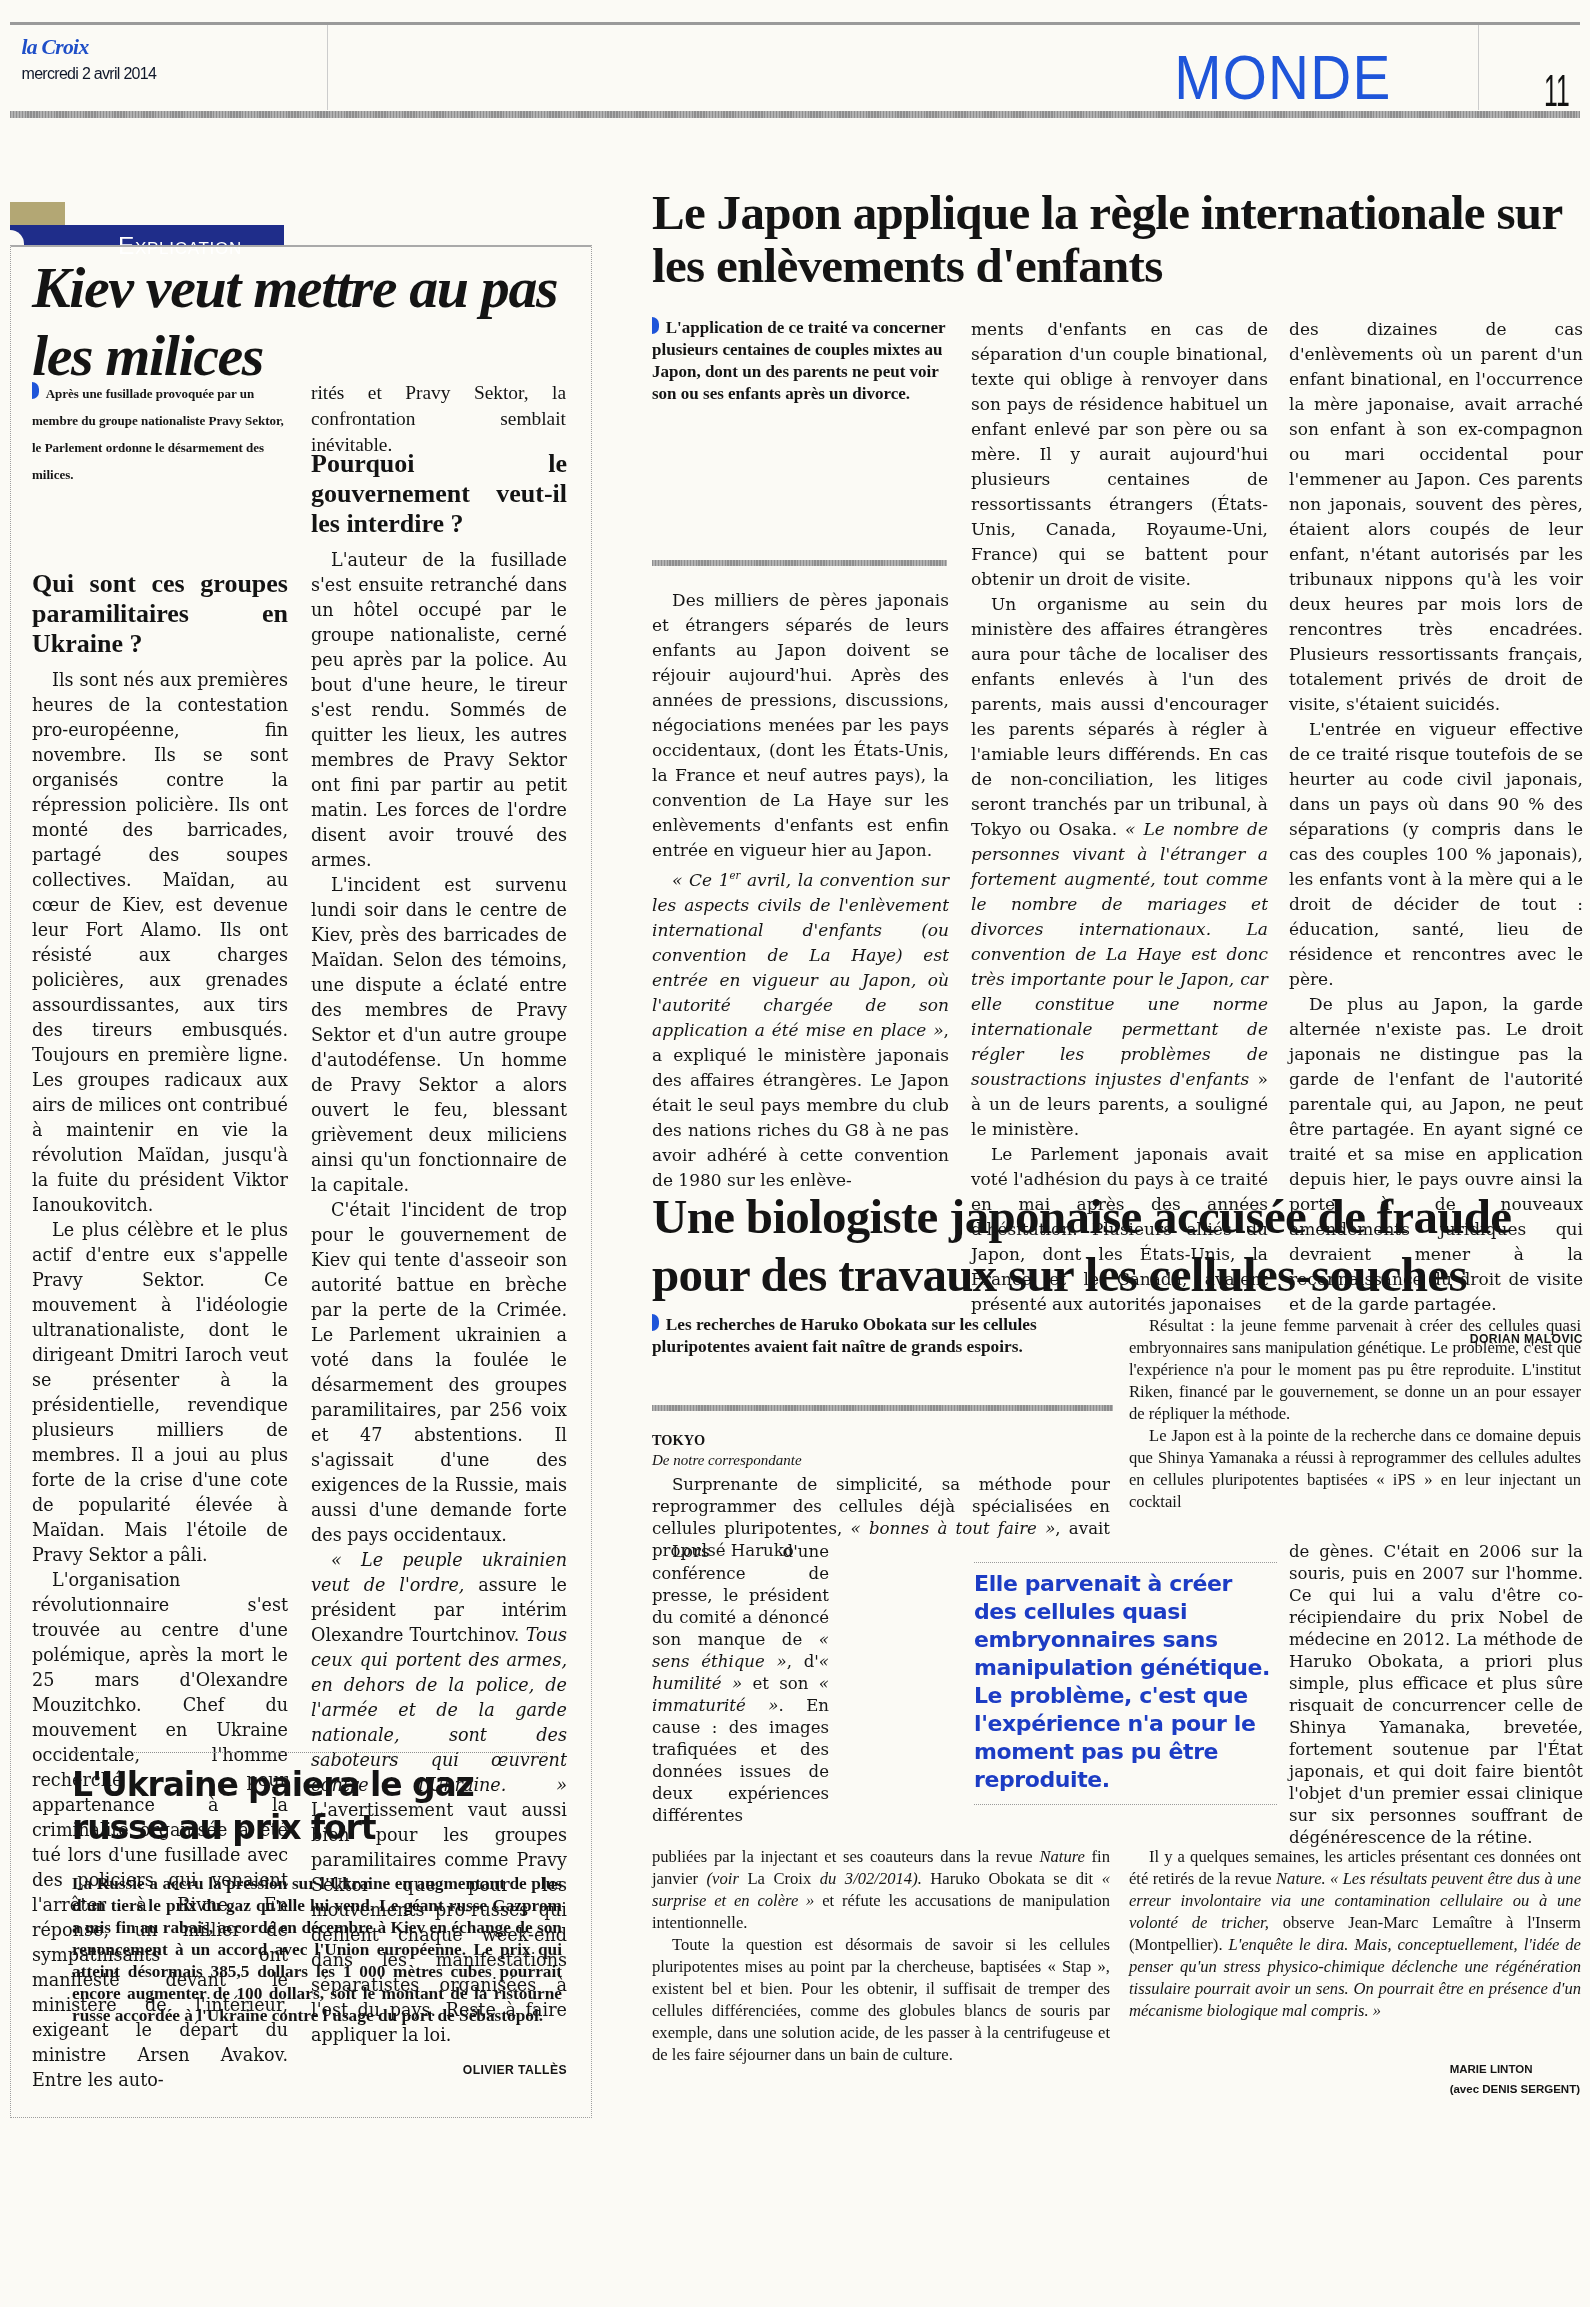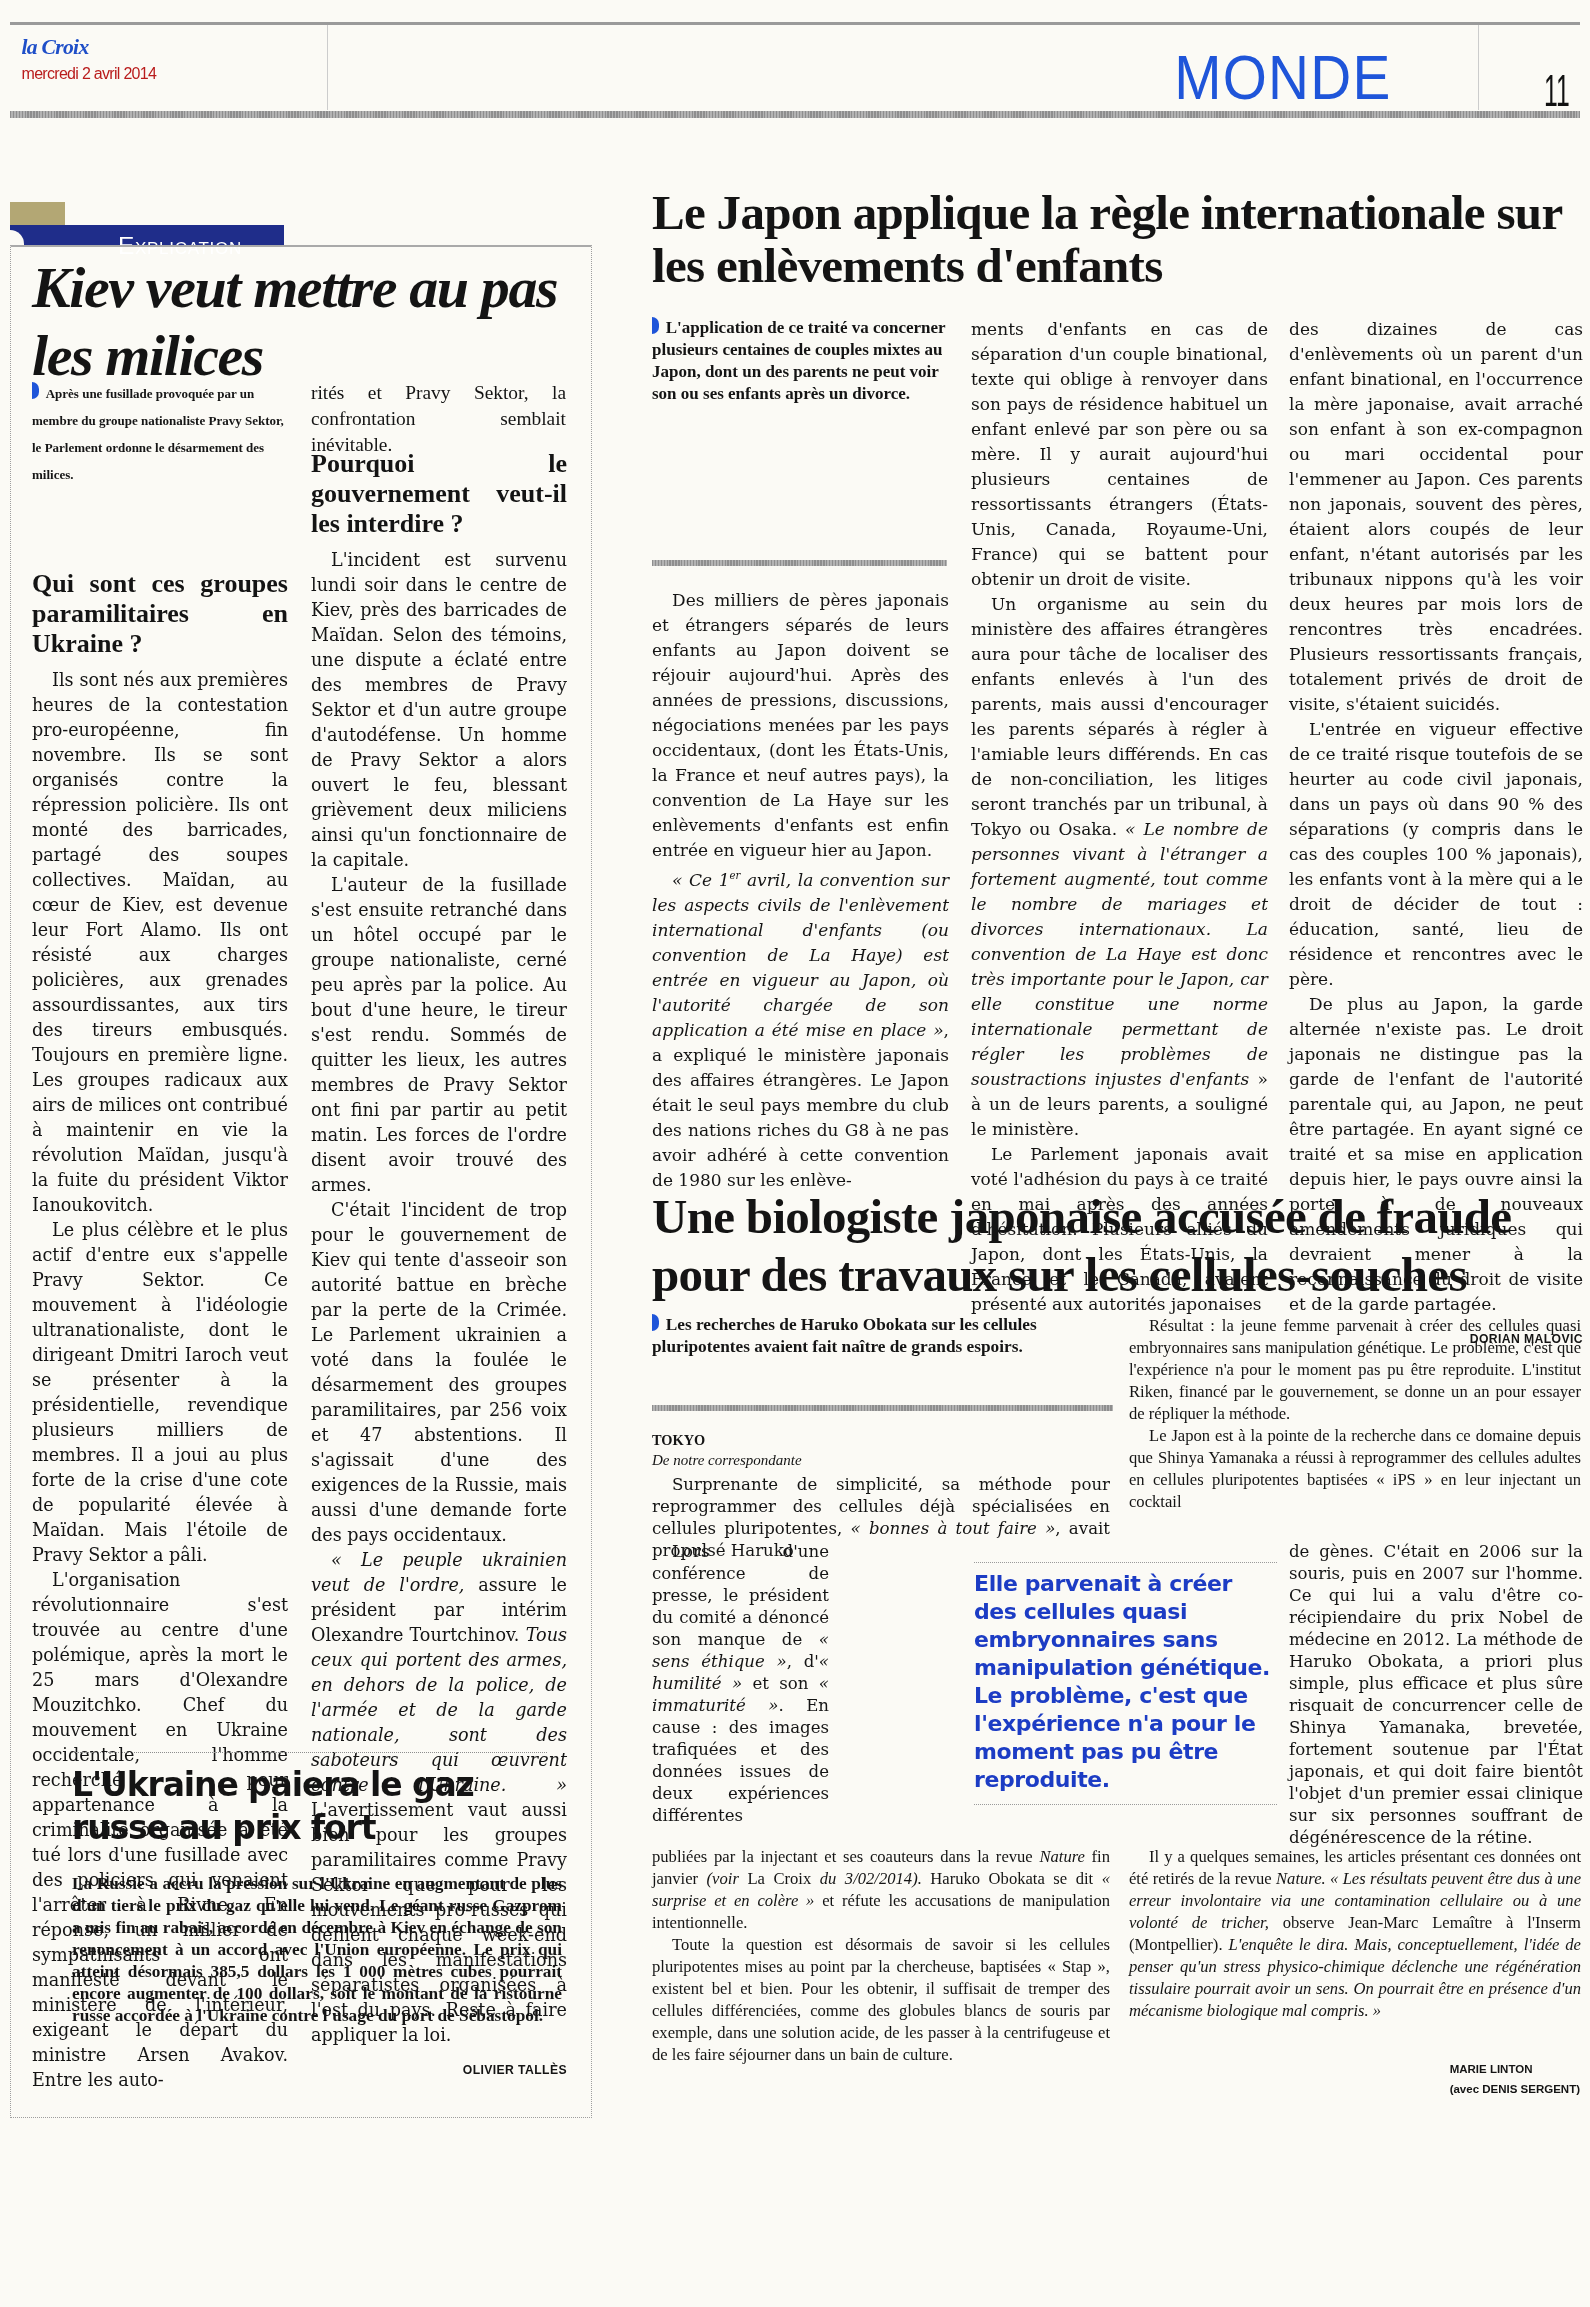--- a/index.html
+++ b/index.html
@@ -3,21 +3,21 @@
 <meta charset="utf-8">
 <style>
   * { box-sizing: border-box; margin: 0; padding: 0; }
   html, body { width: 1590px; height: 2307px; background: #fbfaf5; }
   body { position: relative; font-family: "DejaVu Serif", serif; color: #141414; overflow: hidden; }
 
   
   .header { position: absolute; left: 10px; top: 21.6px; width: 1570px; height: 92px; border-top: 3.6px solid #9a9a9a; }
   .header .rule-bottom { position: absolute; left: 0; right: 0; top: 86px; height: 7.2px; background: repeating-linear-gradient(90deg,#8e8e8e 0 1.4px,#b3b3b3 1.4px 2.9px); }
   .brand { position: absolute; left: 11.5px; top: 10px; font-family: "Liberation Serif", serif; font-style: italic; font-weight: bold; color: #1f4fc8; font-size: 21.6px; letter-spacing: -0.7px; }
-  .date { position: absolute; left: 11.5px; top: 40px; font-family: "Liberation Sans", sans-serif; font-size: 16px; letter-spacing: -0.7px; color: #b91c1c; }
+  .date { position: absolute; left: 11.5px; top: 40px; font-family: "Liberation Sans", sans-serif; font-size: 16px; letter-spacing: -0.7px; color: #0f172a; }
   .hdr-div { position: absolute; top: 0; width: 0.7px; height: 85px; background: #ccc; }
   .section { position: absolute; right: 189px; top: 21.6px; font-family: "Liberation Sans", sans-serif; font-size: 63px; color: #1f55d9; letter-spacing: 1.4px; line-height: 63px; transform: scaleX(0.9); transform-origin: right; }
   .pageno { position: absolute; right: 10px; top: 43px; font-family: "Liberation Sans", sans-serif; font-size: 45px; line-height: 45px; color: #111; transform: scaleX(0.55); transform-origin: right; }
 
   
   .leftbox { position: absolute; left: 10px; top: 245px; width: 582px; height: 1873px; border: 1.4px dotted #9e9e9e; border-top: 2.2px solid #a9a9a9; }
   .rubrique { position: absolute; left: 10px; top: 202px; height: 45px; display: flex; flex-direction: column; }
   .rub-gold { width: 55px; height: 45px; background: #b3a774; }
   .rub-blue { width: 274px; height: 45px; background: #1f2d8a; position: relative; }
   .rub-blue::before { content: ""; position: absolute; left: 0; top: 5.8px; width: 14.4px; height: 33px; background: #fbfaf5; border-radius: 0 17.3px 17.3px 0; }
@@ -96,22 +96,22 @@
   <h2 class="qhead">Qui sont ces groupes paramilitaires en Ukraine ?</h2>
   <p>Ils sont nés aux premières heures de la contestation pro-européenne, fin novembre. Ils se sont organisés contre la répression policière. Ils ont monté des barricades, partagé des soupes collectives. Maïdan, au cœur de Kiev, est devenue leur Fort Alamo. Ils ont résisté aux charges policières, aux grenades assourdissantes, aux tirs des tireurs embusqués. Toujours en première ligne. Les groupes radicaux aux airs de milices ont contribué à maintenir en vie la révolution Maïdan, jusqu'à la fuite du président Viktor Ianoukovitch.</p>
   <p>Le plus célèbre et le plus actif d'entre eux s'appelle Pravy Sektor. Ce mouvement à l'idéologie ultranationaliste, dont le dirigeant Dmitri Iaroch veut se présenter à la présidentielle, revendique plusieurs milliers de membres. Il a joui au plus forte de la crise d'une cote de popularité élevée à Maïdan. Mais l'étoile de Pravy Sektor a pâli.</p>
   <p>L'organisation révolutionnaire s'est trouvée au centre d'une polémique, après la mort le 25 mars d'Olexandre Mouzitchko. Chef du mouvement en Ukraine occidentale, l'homme recherché pour appartenance à la criminalité organisée a été tué lors d'une fusillade avec des policiers qui venaient l'arrêter à Rivne. En réponse, un millier de sympathisants ont manifesté devant le ministère de l'intérieur, exigeant le départ du ministre Arsen Avakov. Entre les auto-</p>
 </div>
 
 <div class="col kiev-c2-a">rités et Pravy Sektor, la confrontation semblait inévitable.</div>
 
 <div class="col kiev-c2">
   <h2 class="qhead">Pourquoi le gouvernement veut-il les interdire ?</h2>
+  <p>L'auteur de la fusillade s'est ensuite retranché dans un hôtel occupé par le groupe nationaliste, cerné peu après par la police. Au bout d'une heure, le tireur s'est rendu. Sommés de quitter les lieux, les autres membres de Pravy Sektor ont fini par partir au petit matin. Les forces de l'ordre disent avoir trouvé des armes.</p>
   <p>L'incident est survenu lundi soir dans le centre de Kiev, près des barricades de Maïdan. Selon des témoins, une dispute a éclaté entre des membres de Pravy Sektor et d'un autre groupe d'autodéfense. Un homme de Pravy Sektor a alors ouvert le feu, blessant grièvement deux miliciens ainsi qu'un fonctionnaire de la capitale.</p>
-  <p>L'auteur de la fusillade s'est ensuite retranché dans un hôtel occupé par le groupe nationaliste, cerné peu après par la police. Au bout d'une heure, le tireur s'est rendu. Sommés de quitter les lieux, les autres membres de Pravy Sektor ont fini par partir au petit matin. Les forces de l'ordre disent avoir trouvé des armes.</p>
   <p>C'était l'incident de trop pour le gouvernement de Kiev qui tente d'asseoir son autorité battue en brèche par la perte de la Crimée. Le Parlement ukrainien a voté dans la foulée le désarmement des groupes paramilitaires, par 256 voix et 47 abstentions. Il s'agissait d'une des exigences de la Russie, mais aussi d'une demande forte des pays occidentaux.</p>
   <p><span class="it">« Le peuple ukrainien veut de l'ordre,</span><span> assure le président par intérim Olexandre Tourtchinov. </span><span class="it">Tous ceux qui portent des armes, en dehors de la police, de l'armée et de la garde nationale, sont des saboteurs qui œuvrent contre l'Ukraine. »</span><span> L'avertissement vaut aussi bien pour les groupes paramilitaires comme Pravy Sektor que pour les mouvements pro-russes qui défilent chaque week-end dans les manifestations séparatistes organisées à l'est du pays. Reste à faire appliquer la loi.</span></p>
   <p class="byline">OLIVIER TALLÈS</p>
 </div>
 
 <div class="gaz-rule"></div>
 <h2 class="gaz-title">L'Ukraine paiera le gaz russe au prix fort</h2>
 <p class="gaz-text">La Russie a accru la pression sur l'Ukraine en augmentant de plus d'un tiers le prix du gaz qu'elle lui vend. Le géant russe Gazprom a mis fin au rabais, accordé en décembre à Kiev en échange de son renoncement à un accord avec l'Union européenne. Le prix qui atteint désormais 385,5 dollars les 1 000 mètres cubes pourrait encore augmenter de 100 dollars, soit le montant de la ristourne russe accordée à l'Ukraine contre l'usage du port de Sébastopol.</p>
 
 <h1 class="jap-title">Le Japon applique la règle internationale sur les enlèvements d'enfants</h1>

